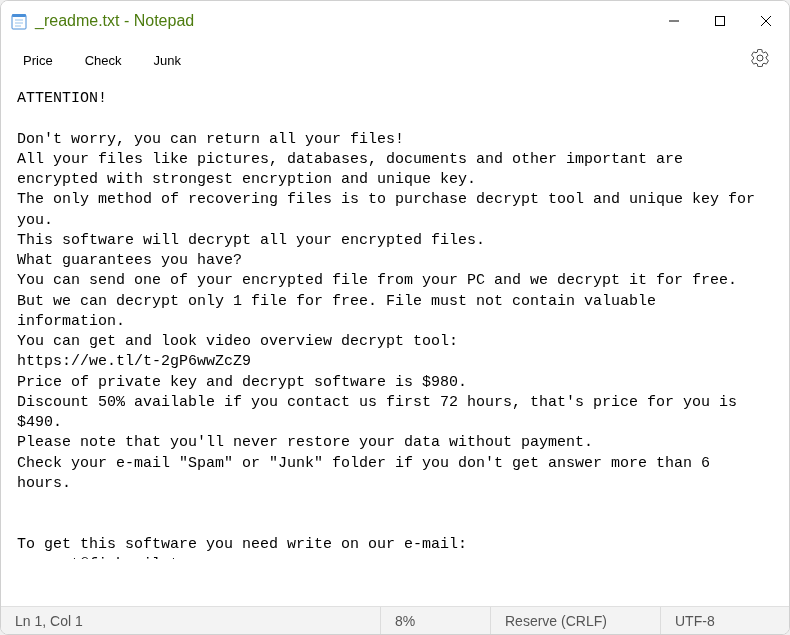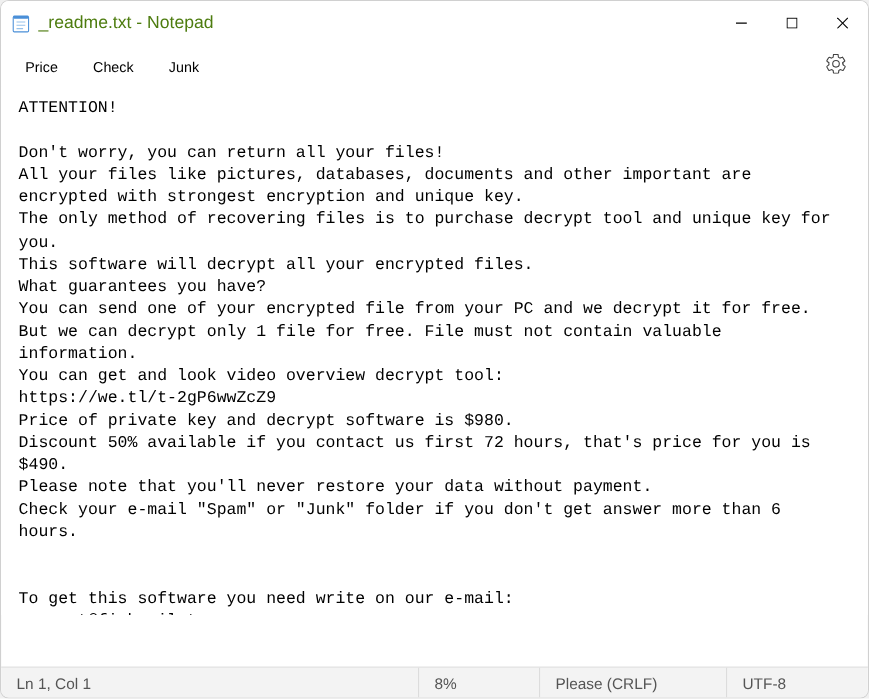--- a/index.html
+++ b/index.html
@@ -201,17 +201,17 @@
 
 Reserve e-mail address to contact us:
 datarestorehelp@airmail.cc
 
 Your personal ID:
 0590Jhyjd8CXdabb8gwL1AlIu0piO7Atgm3v9j15tRxZsl2B7</div>
 
   <div class="statusbar">
     <div class="status-cell">Ln 1, Col 1</div>
     <div class="status-cell">8%</div>
-    <div class="status-cell">Please (CRLF)</div>
+    <div class="status-cell">Reserve (CRLF)</div>
     <div class="status-cell">UTF-8</div>
   </div>
 
 </div>
 
 </body></html>

